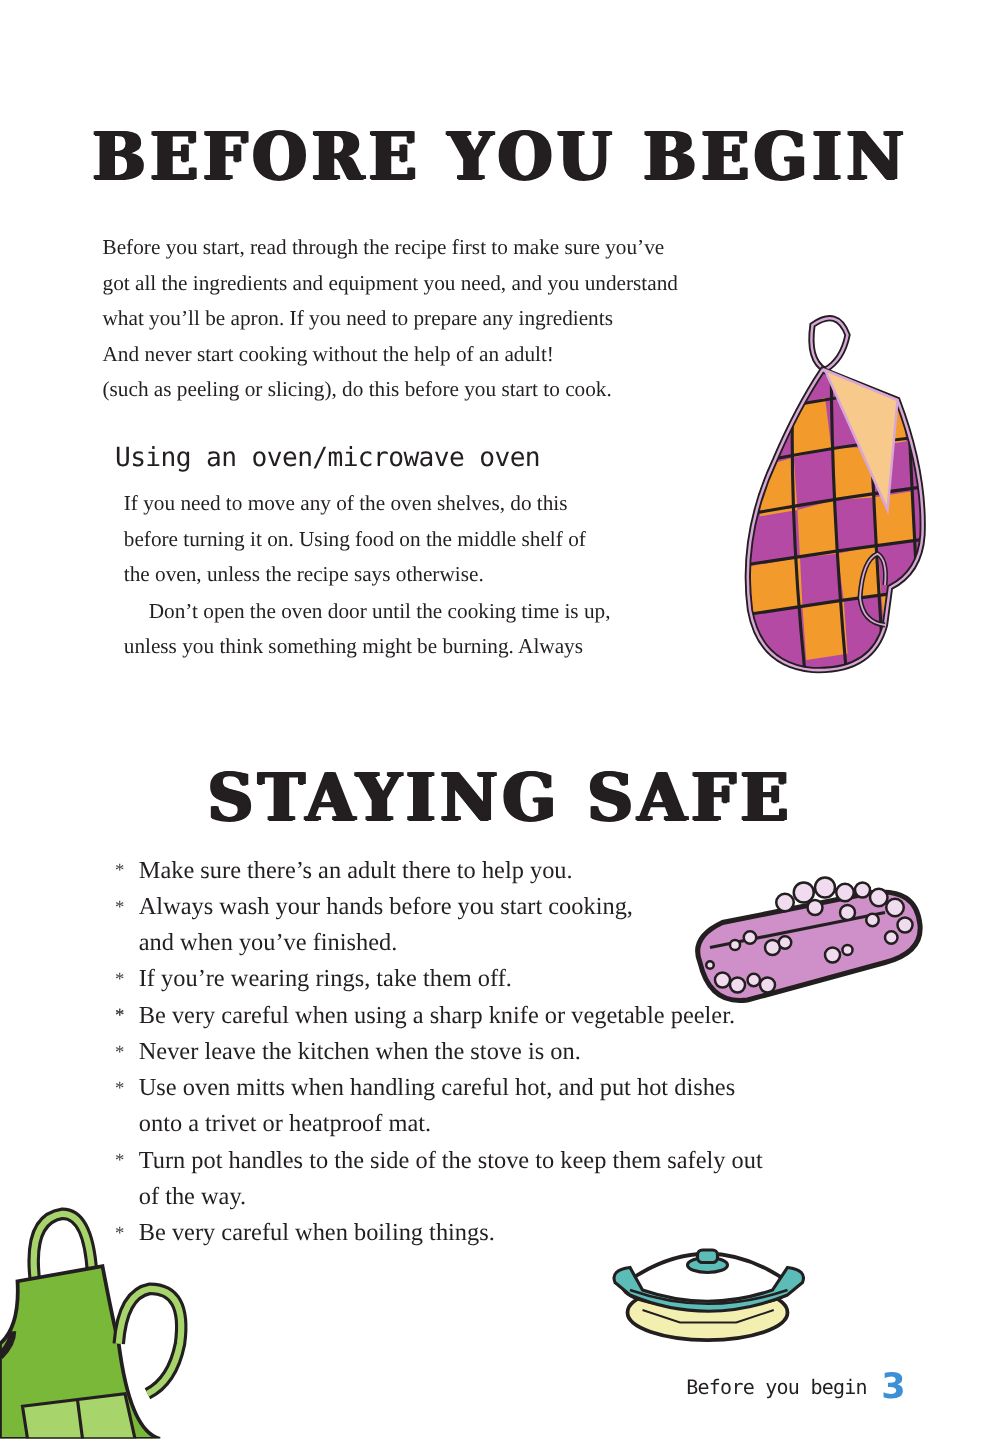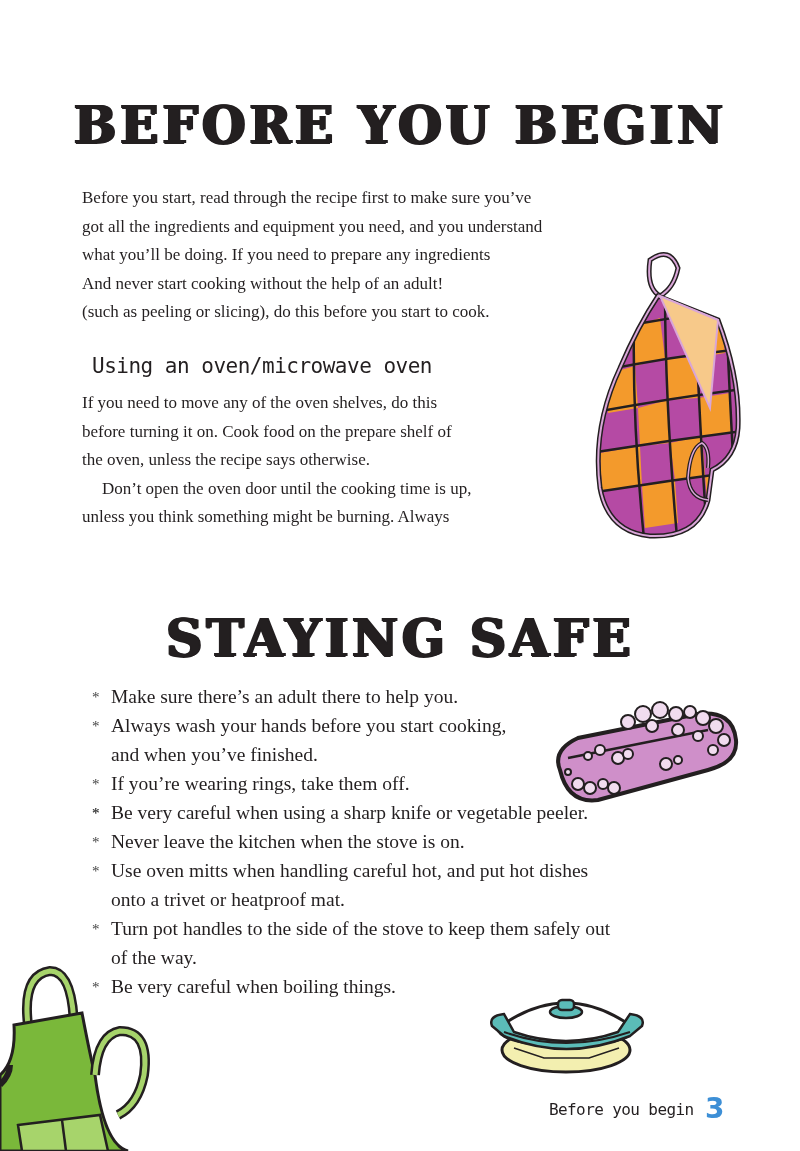--- a/index.html
+++ b/index.html
@@ -18,21 +18,21 @@
       position: absolute; left: 82px; font-family: "Liberation Serif", serif;
       font-size: 17px; line-height: 28.5px; color: #231f20; margin: 0;
     }
     .para .line { display: block; white-space: nowrap; }
     #intro { top: 184px; }
     .subhead {
       position: absolute; left: 92px; top: 354px;
       font-family: "DejaVu Sans Mono", monospace; font-size: 21px; color: #231f20;
       letter-spacing: -0.5px;
     }
-    #oven { top: 389px; }
+    #oven { top: 389px; margin-left: 17px; }
     .indent { padding-left: 20px; }
     ul.safety {
       position: absolute; left: 92px; top: 682px; margin: 0; padding: 0;
       list-style: none; font-family: "Liberation Serif", serif;
       font-size: 19.5px; line-height: 29px; color: #231f20;
     }
     ul.safety li { position: relative; padding-left: 19px; white-space: nowrap; }
     ul.safety li .star { position: absolute; left: 0; top: 1px; font-size: 15px; color: #444; }
     ul.safety li .cont { display: block; }
     .footer {
@@ -48,30 +48,30 @@
     .illus { position: absolute; }
   </style>
 </head>
 <body>
 
 <div class="title" id="title1">BEFORE YOU BEGIN</div>
 
 <div class="para" id="intro">
   <span class="line">Before you start, read through the recipe first to make sure you’ve</span>
   <span class="line">got all the ingredients and equipment you need, and you understand</span>
-  <span class="line">what you’ll be doing. If you need to prepare any ingredients</span>
+  <span class="line">what you’ll be apron. If you need to prepare any ingredients</span>
   <span class="line">And never start cooking without the help of an adult!</span>
   <span class="line">(such as peeling or slicing), do this before you start to cook.</span>
 </div>
 
 <div class="subhead">Using an oven/microwave oven</div>
 
 <div class="para" id="oven">
   <span class="line">If you need to move any of the oven shelves, do this</span>
-  <span class="line">before turning it on. Cook food on the prepare shelf of</span>
+  <span class="line">before turning it on. Using food on the middle shelf of</span>
   <span class="line">the oven, unless the recipe says otherwise.</span>
   <span class="line indent">Don’t open the oven door until the cooking time is up,</span>
   <span class="line">unless you think something might be burning. Always</span>
 </div>
 
 <svg class="illus" style="left:590px;top:248px" width="180" height="300" viewBox="0 0 180 300">
   <defs>
     <clipPath id="mittclip">
       <path d="M68 48 L128 72 Q150 130 148 180 Q146 210 122 222 L118 252 Q108 290 60 288 Q18 284 10 240 Q2 180 30 120 Q48 78 68 48 Z"></path>
     </clipPath>

